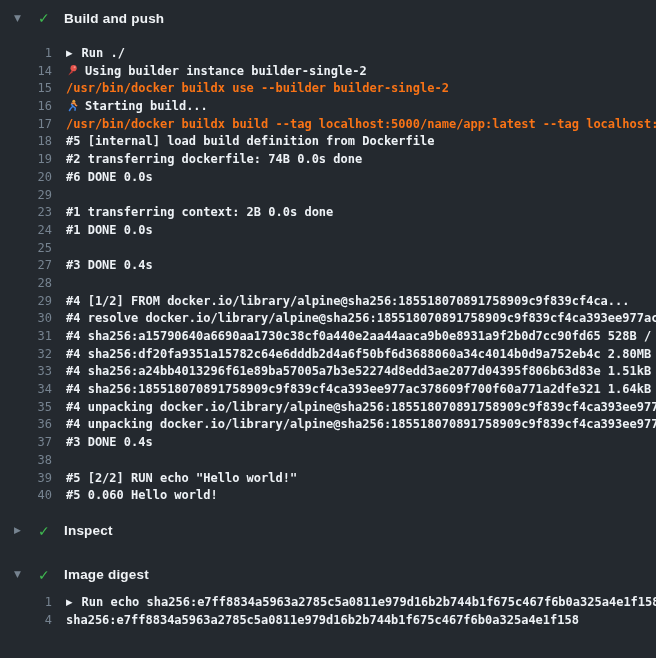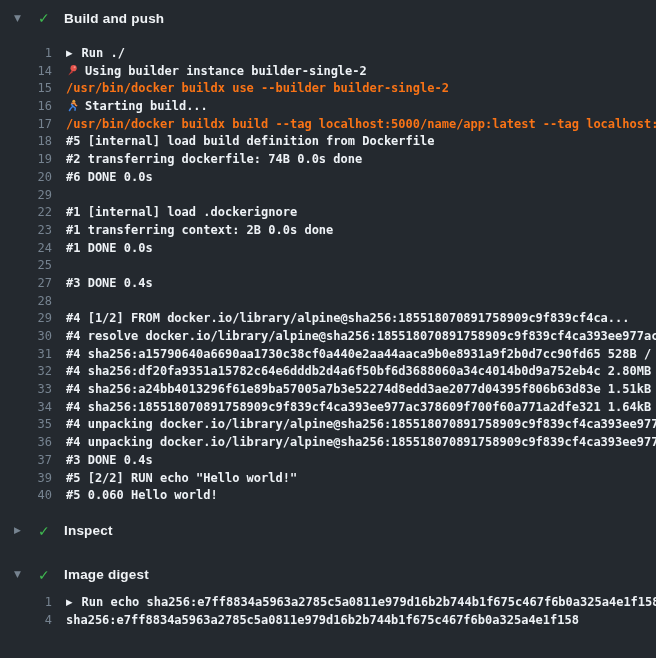--- a/index.html
+++ b/index.html
@@ -116,24 +116,20 @@
       </div>
       <div class="log-line">
         <span class="line-num">20</span>
         <span class="line-text"><span>#6 DONE 0.0s</span></span>
       </div>
       <div class="log-line">
         <span class="line-num">29</span>
         <span class="line-text"><span></span></span>
       </div>
       <div class="log-line">
-        <span class="line-num">22</span>
-        <span class="line-text"><span>#1 [internal] load .dockerignore</span></span>
-      </div>
-      <div class="log-line">
         <span class="line-num">23</span>
         <span class="line-text"><span>#1 transferring context: 2B 0.0s done</span></span>
       </div>
       <div class="log-line">
         <span class="line-num">24</span>
         <span class="line-text"><span>#1 DONE 0.0s</span></span>
       </div>
       <div class="log-line">
         <span class="line-num">25</span>
         <span class="line-text"><span></span></span>
@@ -174,20 +170,24 @@
         <span class="line-num">35</span>
         <span class="line-text"><span>#4 unpacking docker.io/library/alpine@sha256:185518070891758909c9f839cf4ca393ee977a</span></span>
       </div>
       <div class="log-line">
         <span class="line-num">36</span>
         <span class="line-text"><span>#4 unpacking docker.io/library/alpine@sha256:185518070891758909c9f839cf4ca393ee977a</span></span>
       </div>
       <div class="log-line">
         <span class="line-num">37</span>
         <span class="line-text"><span>#3 DONE 0.4s</span></span>
+      </div>
+      <div class="log-line">
+        <span class="line-num">38</span>
+        <span class="line-text"><span></span></span>
       </div>
       <div class="log-line">
         <span class="line-num">39</span>
         <span class="line-text"><span>#5 [2/2] RUN echo "Hello world!"</span></span>
       </div>
       <div class="log-line">
         <span class="line-num">40</span>
         <span class="line-text"><span>#5 0.060 Hello world!</span></span>
       </div>
     </div>

